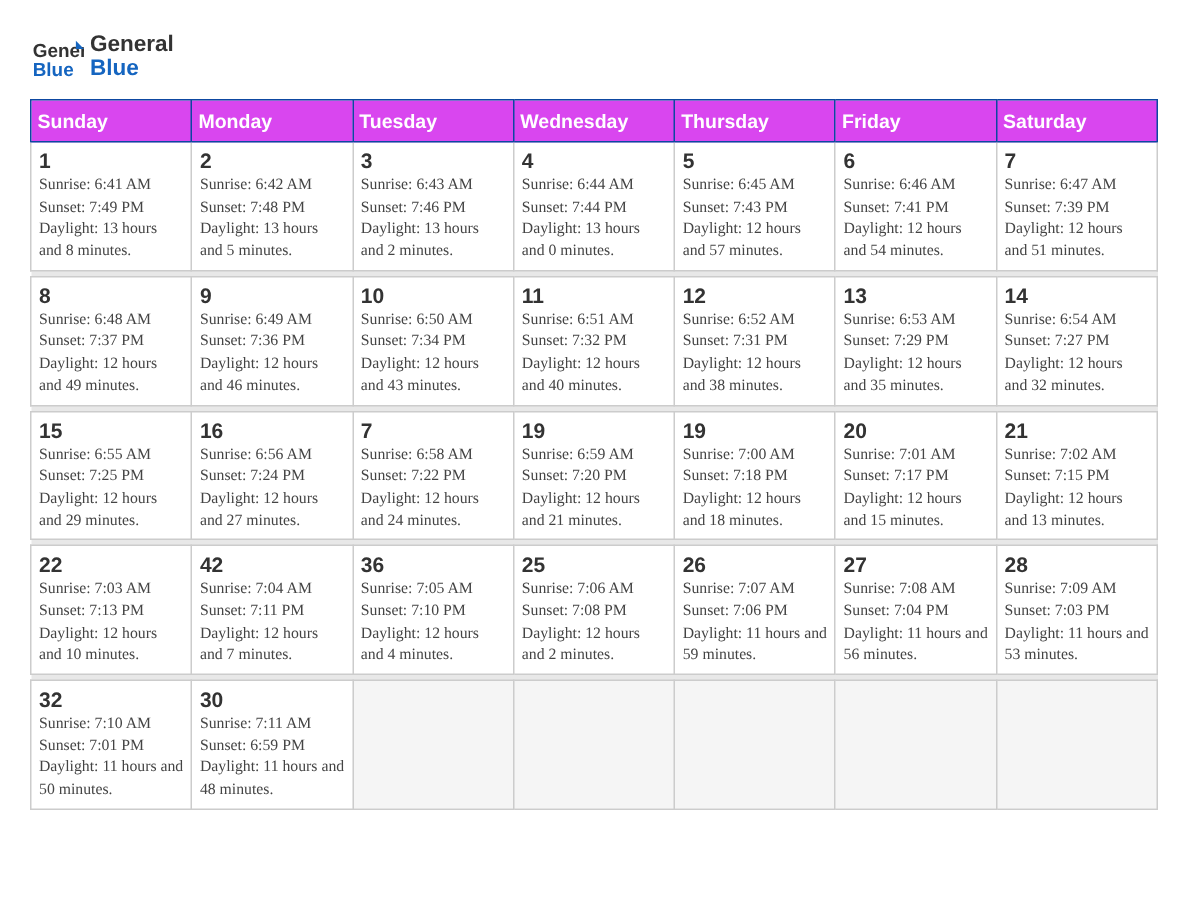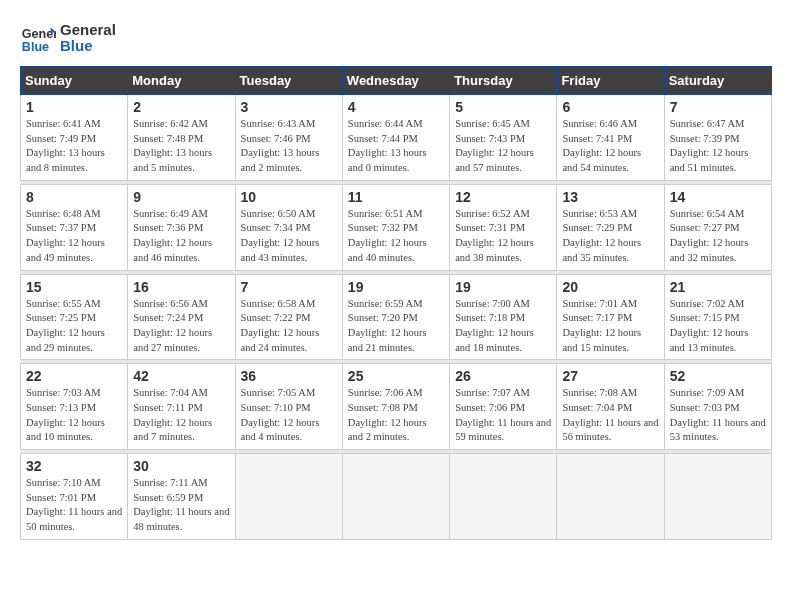--- a/index.html
+++ b/index.html
@@ -36,21 +36,21 @@
     .location {
       font-size: 16px;
       color: #555;
     }
     .calendar {
       width: 100%;
       border-collapse: collapse;
       font-size: 11px;
     }
     .calendar th {
-      background: #404040;
+      background: #d946ef;
       color: #fff;
       padding: 6px 4px;
       text-align: left;
       font-size: 13px;
       font-weight: bold;
       border: 1px solid #0d47a1;
     }
     .calendar td {
       border: 1px solid #ccc;
       vertical-align: top;
@@ -336,21 +336,21 @@
       </td>
         <td>
         <span class="day-number">27</span>
         <div class="day-info">
           Sunrise: 7:08 AM<br>
           Sunset: 7:04 PM<br>
           Daylight: 11 hours and 56 minutes.
         </div>
       </td>
         <td>
-        <span class="day-number">52</span>
+        <span class="day-number">28</span>
         <div class="day-info">
           Sunrise: 7:09 AM<br>
           Sunset: 7:03 PM<br>
           Daylight: 11 hours and 53 minutes.
         </div>
       </td>
       </tr>
       <tr>
         <td colspan="7" style="padding: 0px; height: 4px; background: rgb(232, 232, 232); border: none;"></td>
       </tr>

